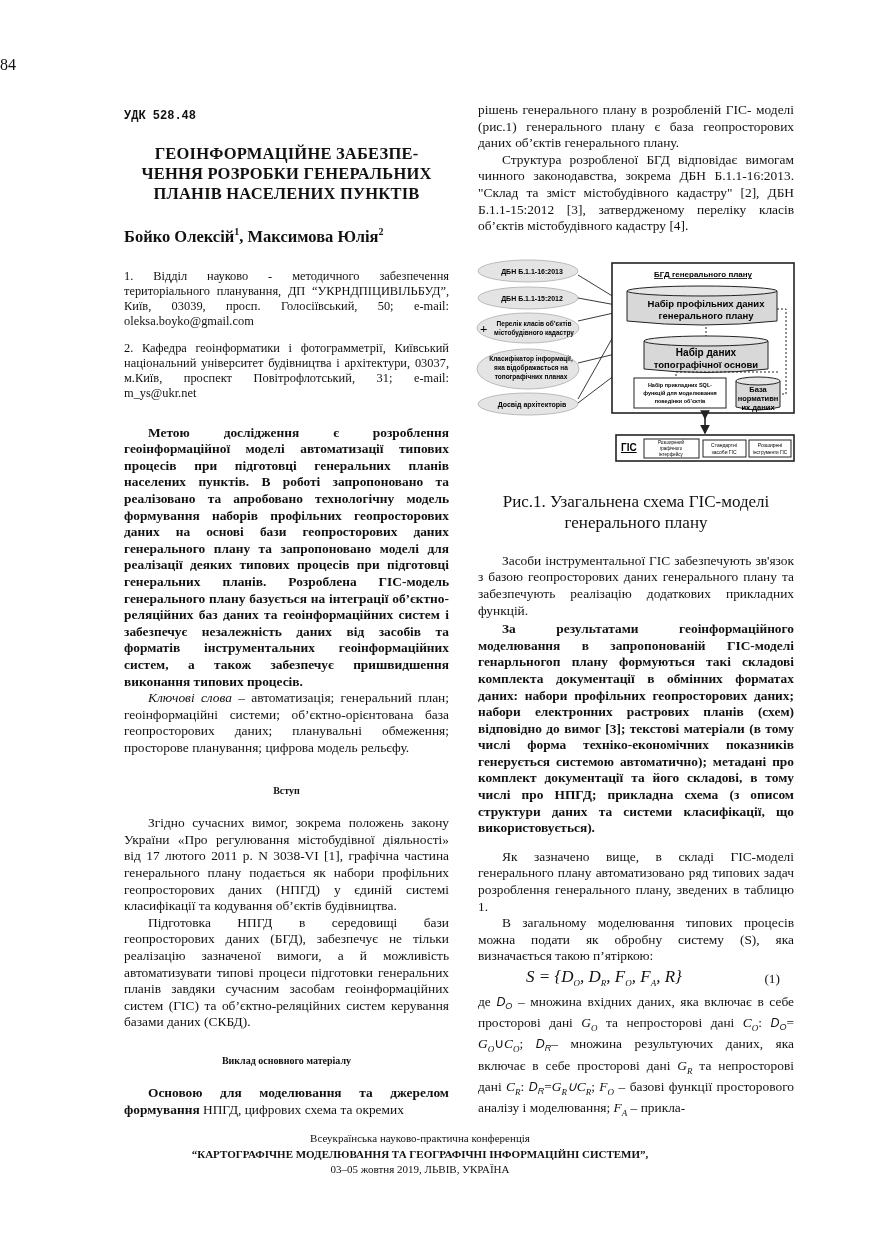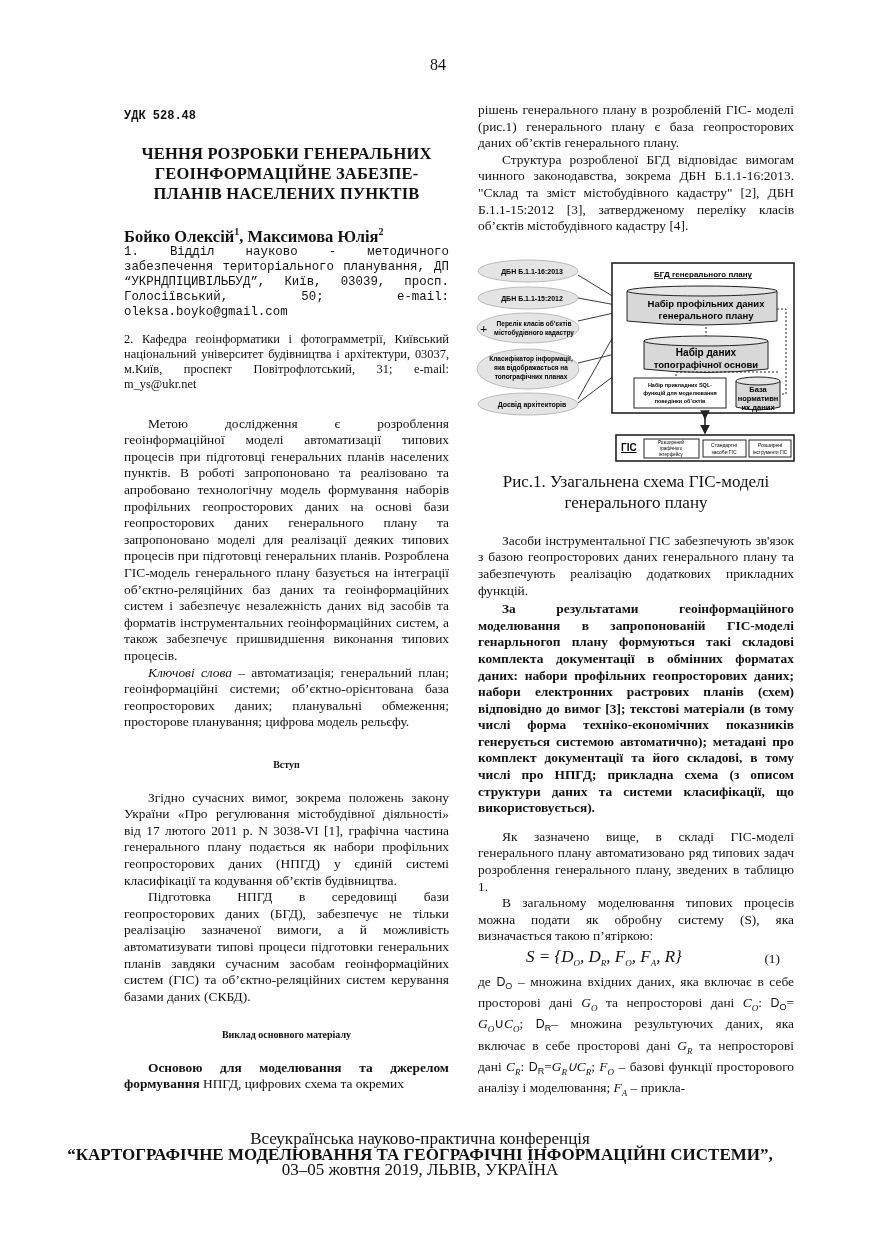--- a/index.html
+++ b/index.html
@@ -1,60 +1,60 @@
 <!DOCTYPE html>
 <html><head>
 <meta charset="utf-8">
 <style>
   html, body { margin:0; padding:0; background:#ffffff; }
   body { width:876px; height:1240px; position:relative; overflow:hidden;
          font-family:"Liberation Serif", serif; color:#111; }
-  .page-num { position:absolute; top:56px; left:0; width:876px; text-align:center; font-size:16px; }
+  .page-num { position:absolute; top:56px; left:0; width:876px; text-align:left; font-size:16px; }
   .col { position:absolute; font-size:13.4px; line-height:16.6px; text-align:justify; }
   .col-left { left:124px; top:102px; width:325px; }
   .col-right { left:478px; top:102px; width:316px; }
   .udk { font-weight:bold; font-size:12px; margin:6px 0 0 0;font-family:Liberation Mono, monospace; }
   .title { font-weight:bold; font-size:16.5px; line-height:20px; text-align:center; margin:19px 0 0 0; letter-spacing:0.2px; }
   .authors { font-weight:bold; font-size:16.5px; text-align:left; margin:20px 0 0 0; }
   .authors sup { font-size:10px; }
   .affil { font-size:12.4px; line-height:15px; margin-top:10px; }
   .affil + .affil { margin-top:12px; }
   p { margin:0; }
   .para { text-indent:24px; }
-  .gap-m { margin-top:18px; }
+  .gap-m { margin-top:18px;font-weight:bold; }
   .section { font-weight:bold; text-align:center; font-size:10px; margin:22px 0 16px 0; }
   .bold { font-weight:bold; }
   .it { font-style:italic; }
   .figure { position:relative; width:326px; height:212px; margin:20px 0 0 -4px; }
   .figure svg { position:absolute; left:0; top:0; }
-  .caption { font-size:17px; line-height:21px; text-align:center; margin-top:4px; }
+  .caption { font-size:17px; line-height:21px; text-align:center; margin-top:24px; }
   .formula { font-style:italic; font-size:17px; margin:4px 0 2px 0; position:relative; padding-left:48px; }
   .formula .num { position:absolute; right:14px; font-style:normal; font-size:13.4px; top:2px; }
-  .sans-it { font-family:"Liberation Sans", sans-serif; font-size:12.4px; }
+  .sans-it { font-family:"Liberation Sans", sans-serif; font-style:italic; font-size:12.4px; }
   sub { font-size:9px; }
-  .footer { position:absolute; top:1131px; left:0; width:840px; text-align:center; font-size:17px; line-height:15.5px; }
+  .footer { position:absolute; top:1131px; left:0; width:840px; text-align:center; font-size:11px; line-height:15.5px; }
   .footer .conf { font-weight:bold; }
   .diag-text { font-family:"Liberation Sans", sans-serif; }
 </style>
 </head>
 <body>
 
 <div class="page-num">84</div>
 
 <div class="col col-left">
   <div class="udk">УДК 528.48</div>
   <div class="title">
+    <div>ГЕОІНФОРМАЦІЙНЕ ЗАБЕЗПЕ-</div>
     <div>ЧЕННЯ РОЗРОБКИ ГЕНЕРАЛЬНИХ</div>
-    <div>ГЕОІНФОРМАЦІЙНЕ ЗАБЕЗПЕ-</div>
     <div>ПЛАНІВ НАСЕЛЕНИХ ПУНКТІВ</div>
   </div>
   <div class="authors">
     <span>Бойко Олексій</span><sup>1</sup><span>, </span><span>Максимова Юлія</span><sup>2</sup>
   </div>
-  <div class="affil" style="margin-top:0;font-family:Liberation Mono, monospace;">1. Відділ науково - методичного забезпечення територіального планування, ДП “УКРНДПІЦИВІЛЬБУД”, Київ, 03039, просп. Голосіївський, 50; e-mail: oleksa.boyko@gmail.com</div>
+  <div class="affil" style="margin-top:24px;">1. Відділ науково - методичного забезпечення територіального планування, ДП “УКРНДПІЦИВІЛЬБУД”, Київ, 03039, просп. Голосіївський, 50; e-mail: oleksa.boyko@gmail.com</div>
   <div class="affil">2. Кафедра геоінформатики і фотограмметрії, Київський національний університет будівництва і архітектури, 03037, м.Київ, проспект Повітрофлотський, 31; e-mail: m_ys@ukr.net</div>
 
   <p class="para gap-m" style="margin-top:24px;">Метою дослідження є розроблення геоінформаційної моделі автоматизації типових процесів при підготовці генеральних планів населених пунктів. В роботі запропоновано та реалізовано та апробовано технологічну модель формування наборів профільних геопросторових даних на основі бази геопросторових даних генерального плану та запропоновано моделі для реалізації деяких типових процесів при підготовці генеральних планів. Розроблена ГІС-модель генерального плану базується на інтеграції об’єктно-реляційних баз даних та геоінформаційних систем і забезпечує незалежність даних від засобів та форматів інструментальних геоінформаційних систем, а також забезпечує пришвидшення виконання типових процесів.</p>
   <p class="para"><span class="it">Ключові слова</span><span> – автоматизація; генеральний план; геоінформаційні системи; об’єктно-орієнтована база геопросторових даних; планувальні обмеження; просторове планування; цифрова модель рельєфу.</span></p>
 
   <div class="section" style="margin-top:26px;">Вступ</div>
   <p class="para">Згідно сучасних вимог, зокрема положень закону України «Про регулювання містобудівної діяльності» від 17 лютого 2011 р. N 3038-VI [1], графічна частина генерального плану подається як набори профільних геопросторових даних (НПГД) у єдиній системі класифікації та кодування об’єктів будівництва.</p>
   <p class="para">Підготовка НПГД в середовищі бази геопросторових даних (БГД), забезпечує не тільки реалізацію зазначеної вимоги, а й можливість автоматизувати типові процеси підготовки генеральних планів завдяки сучасним засобам геоінформаційних систем (ГІС) та об’єктно-реляційних систем керування базами даних (СКБД).</p>
 
   <div class="section" style="margin-top:22px;">Виклад основного матеріалу</div>

